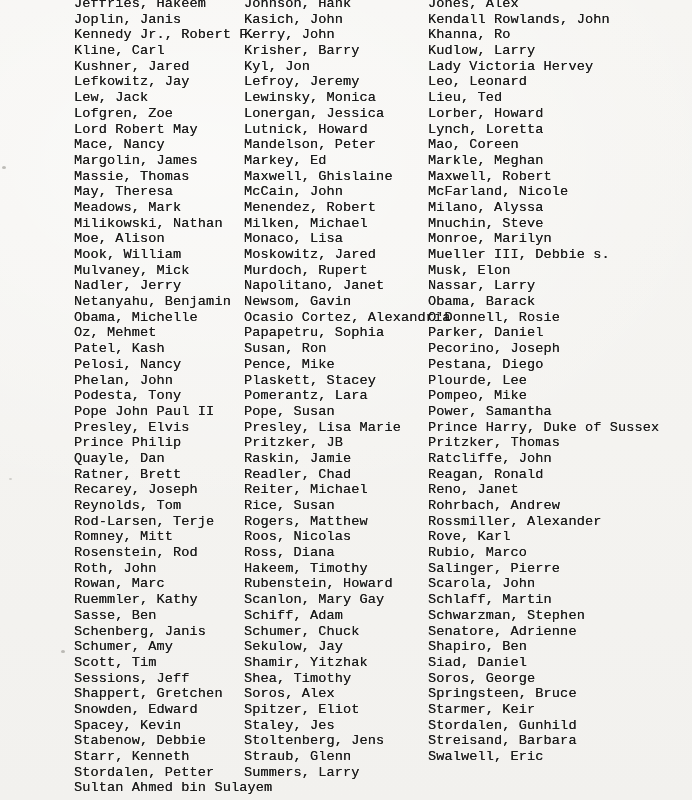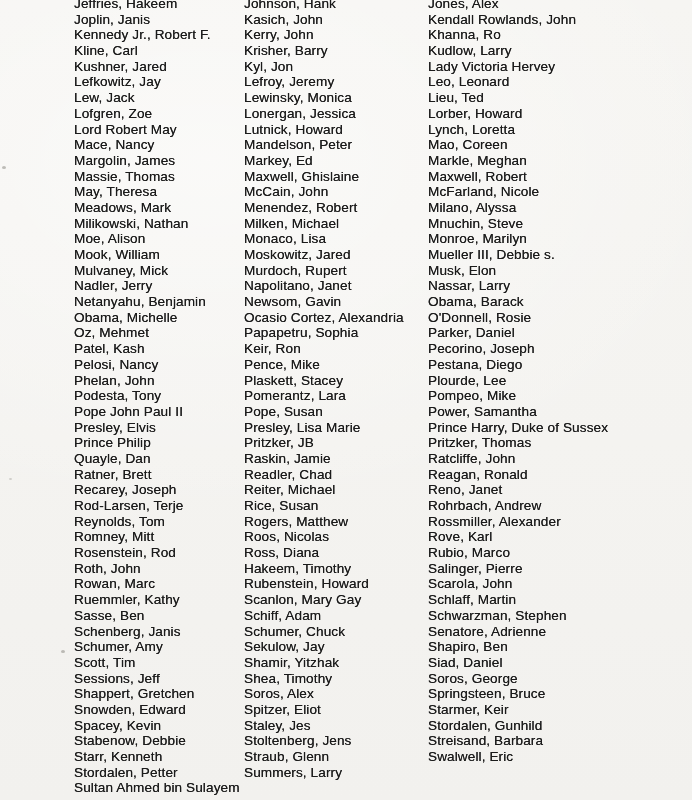--- a/index.html
+++ b/index.html
@@ -10,21 +10,21 @@
     overflow: hidden;
     background: #f5f4f1;
   }
   .page {
     position: relative;
     width: 692px;
     height: 800px;
     background:
       radial-gradient(ellipse 900px 600px at 30% 20%, rgba(255,255,255,0.5), rgba(255,255,255,0) 60%),
       linear-gradient(180deg, #f6f5f2 0%, #f4f3f0 55%, #f2f1ee 100%);
-    font-family: Liberation Sans, sans-serif;
+    font-family: Liberation Mono, monospace;
     color: #1b1b1b;
   }
   .col {
     position: absolute;
     top: -4px;
   }
   .col1 { left: 74px;  width: 170px; }
   .col2 { left: 244px; width: 184px; }
   .col3 { left: 428px; width: 264px; }
   .row {
@@ -76,22 +76,22 @@
         <div class="row">Patel, Kash</div>
         <div class="row">Pelosi, Nancy</div>
         <div class="row">Phelan, John</div>
         <div class="row">Podesta, Tony</div>
         <div class="row">Pope John Paul II</div>
         <div class="row">Presley, Elvis</div>
         <div class="row">Prince Philip</div>
         <div class="row">Quayle, Dan</div>
         <div class="row">Ratner, Brett</div>
         <div class="row">Recarey, Joseph</div>
+        <div class="row">Reynolds, Tom</div>
         <div class="row">Rod-Larsen, Terje</div>
-        <div class="row">Reynolds, Tom</div>
         <div class="row">Romney, Mitt</div>
         <div class="row">Rosenstein, Rod</div>
         <div class="row">Roth, John</div>
         <div class="row">Rowan, Marc</div>
         <div class="row">Ruemmler, Kathy</div>
         <div class="row">Sasse, Ben</div>
         <div class="row">Schenberg, Janis</div>
         <div class="row">Schumer, Amy</div>
         <div class="row">Scott, Tim</div>
         <div class="row">Sessions, Jeff</div>
@@ -119,21 +119,21 @@
         <div class="row">McCain, John</div>
         <div class="row">Menendez, Robert</div>
         <div class="row">Milken, Michael</div>
         <div class="row">Monaco, Lisa</div>
         <div class="row">Moskowitz, Jared</div>
         <div class="row">Murdoch, Rupert</div>
         <div class="row">Napolitano, Janet</div>
         <div class="row">Newsom, Gavin</div>
         <div class="row">Ocasio Cortez, Alexandria</div>
         <div class="row">Papapetru, Sophia</div>
-        <div class="row">Keir, Ron</div>
+        <div class="row">Susan, Ron</div>
         <div class="row">Pence, Mike</div>
         <div class="row">Plaskett, Stacey</div>
         <div class="row">Pomerantz, Lara</div>
         <div class="row">Pope, Susan</div>
         <div class="row">Presley, Lisa Marie</div>
         <div class="row">Pritzker, JB</div>
         <div class="row">Raskin, Jamie</div>
         <div class="row">Readler, Chad</div>
         <div class="row">Reiter, Michael</div>
         <div class="row">Rice, Susan</div>

